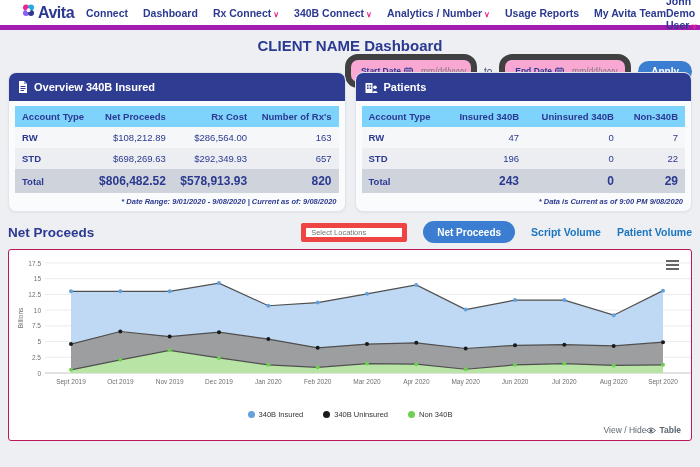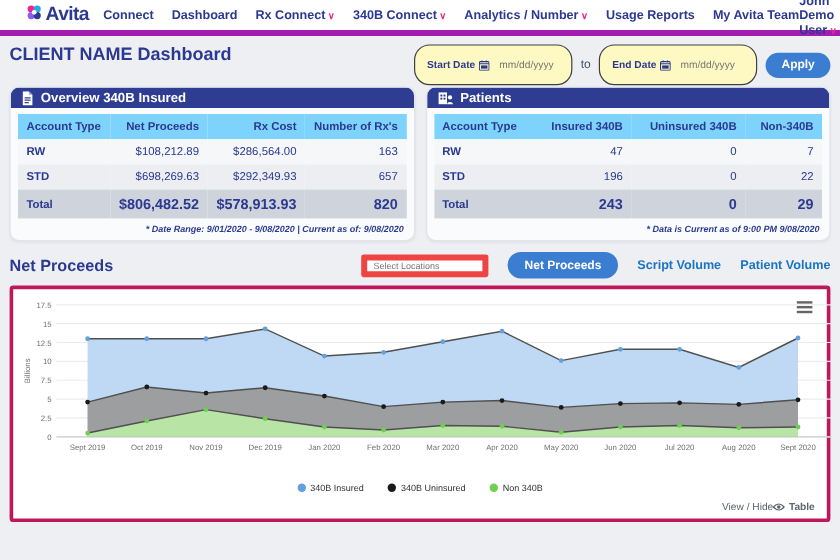--- a/index.html
+++ b/index.html
@@ -9,36 +9,36 @@
   .topnav { height:30px; background:#fff; display:flex; align-items:center;
     padding:0 21px; border-bottom:5px solid #a21caf; }
   .logo { display:flex; align-items:center; gap:2px; margin-right:12px; cursor:pointer; }
   .logo-text { font-size:16px; font-weight:bold; color:#2b3990; letter-spacing:-0.5px; }
   .nav-items { display:flex; align-items:center; gap:15px; }
   .nav-item { font-size:10.5px; font-weight:bold; color:#2b3990; cursor:pointer; white-space:nowrap; }
   .chev { color:#ec268f; font-size:8px; font-weight:bold; margin-left:2px; }
   .nav-user { margin-left:auto; font-size:10.5px; font-weight:bold; color:#2b3990; cursor:pointer; }
   
   .page { padding:7px 8px 0 8px; }
-  .title-row { display:flex; align-items:flex-start; height:30px; }
+  .title-row { display:flex; align-items:center; height:30px;flex-direction:column; }
   .page-title { font-size:15px; font-weight:bold; color:#2b3990; }
   .date-controls { margin-left:auto; display:flex; align-items:center; gap:7px; }
-  .date-pill { display:flex; align-items:center; background:#fef9c3; border:1px solid #404040;
+  .date-pill { display:flex; align-items:center; background:#f9a8d4; border:6px solid #404040;
     border-radius:13px; height:34px; padding:0 10px; width:132px; }
   .date-label { font-size:8.5px; font-weight:bold; color:#2b3990; white-space:nowrap; display:flex; align-items:center; gap:3px; }
   .date-pill input { border:none; outline:none; width:62px; margin-left:8px; font-size:8.5px;
     color:#5a6575; font-family:"Liberation Sans",sans-serif; background:transparent; }
   .to-label { font-size:10px; color:#44506a; }
   .apply-btn { background:#3b7dd1; color:#fff; border:none; border-radius:13px; height:21px;
     padding:0 13px; font-size:10px; font-weight:bold; cursor:pointer; font-family:"Liberation Sans",sans-serif; }
   
   .cards-row { display:flex; gap:9px; margin-top:5px; }
   .card { flex:1; background:#fafbfc; border:1px solid #e1e5ea; border-radius:8px;
     box-shadow:0 1px 2px rgba(0,0,0,0.05); overflow:hidden; }
-  .card-header { background:#2e3c92; height:17px; display:flex; align-items:center; gap:6px;
+  .card-header { background:#2e3c92; height:28px; display:flex; align-items:center; gap:6px;
     padding:0 9px; color:#fff; font-size:11px; font-weight:bold; }
   .card-body { padding:5px 6px 4px 6px; }
   table.panel { width:100%; border-collapse:collapse; }
   .panel th { background:#7dd3fc; color:#2b3990; font-size:9.5px; text-align:right;
     padding:5px 7px; white-space:nowrap; }
   .panel th:first-child { text-align:left; }
   .panel td { font-size:9.5px; color:#2b3990; text-align:right; padding:5px 7px; }
   .panel td:first-child { text-align:left; font-weight:bold; }
   .panel tr.r0 td { background:#f6f7f9;margin-left:22px; }
   .panel tr.r1 td { background:#eceef2; }
@@ -49,21 +49,21 @@
   
   .section-row { display:flex; align-items:center; margin-top:9px; }
   .section-title { font-size:13.5px; font-weight:bold; color:#2b3990; }
   .section-controls { margin-left:auto; display:flex; align-items:center; gap:16px; }
   .loc-input { width:106px; height:19px; border:5px solid #ef4444; border-radius:2px;
     font-size:7.5px; padding:0 5px; color:#556; outline:none; font-family:"Liberation Sans",sans-serif; background:#fff; }
   .pill-btn { background:#3b7dd1; color:#fff; border:none; border-radius:12px; height:22px;
     padding:0 14px; font-size:10px; font-weight:bold; cursor:pointer; font-family:"Liberation Sans",sans-serif; }
   .link-btn { background:none; border:none; color:#1b75c0; font-size:10.5px; font-weight:bold;
     cursor:pointer; font-family:"Liberation Sans",sans-serif; }
-  .chart-card { background:#fff; border:3px solid #be185d; border-radius:3px; margin-top:6px;
+  .chart-card { background:#fff; border:1px solid #be185d; border-radius:3px; margin-top:6px;
     padding:3px 6px 2px 6px; position:relative; }
   .hamburger { position:absolute; top:8px; right:12px; width:13px; cursor:pointer; }
   .hamburger div { height:2px; background:#666; margin:2px 0; }
   .legend-row { display:flex; justify-content:center; gap:20px; align-items:center; height:13px; margin-top:1px; }
   .legend-item { display:flex; align-items:center; gap:4px; font-size:7.5px; color:#333; cursor:pointer; }
   .legend-dot { width:7px; height:7px; border-radius:50%; display:inline-block; }
   .chart-footer { display:flex; justify-content:flex-end; align-items:center; gap:0;
     font-size:8.5px; color:#5a6570; padding:4px 4px 3px 0; }
   .view-hide { cursor:pointer; }
   .table-toggle { display:flex; align-items:center; gap:3px; font-weight:bold; cursor:pointer; }

